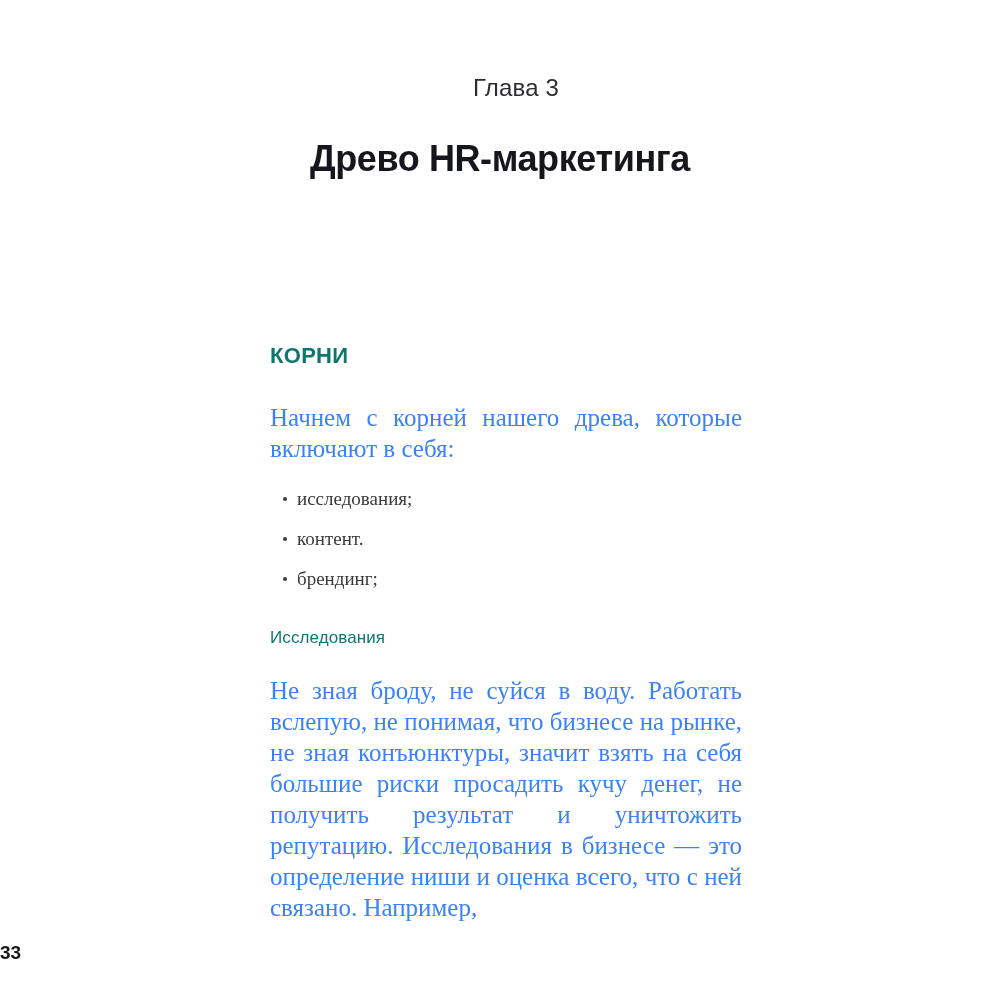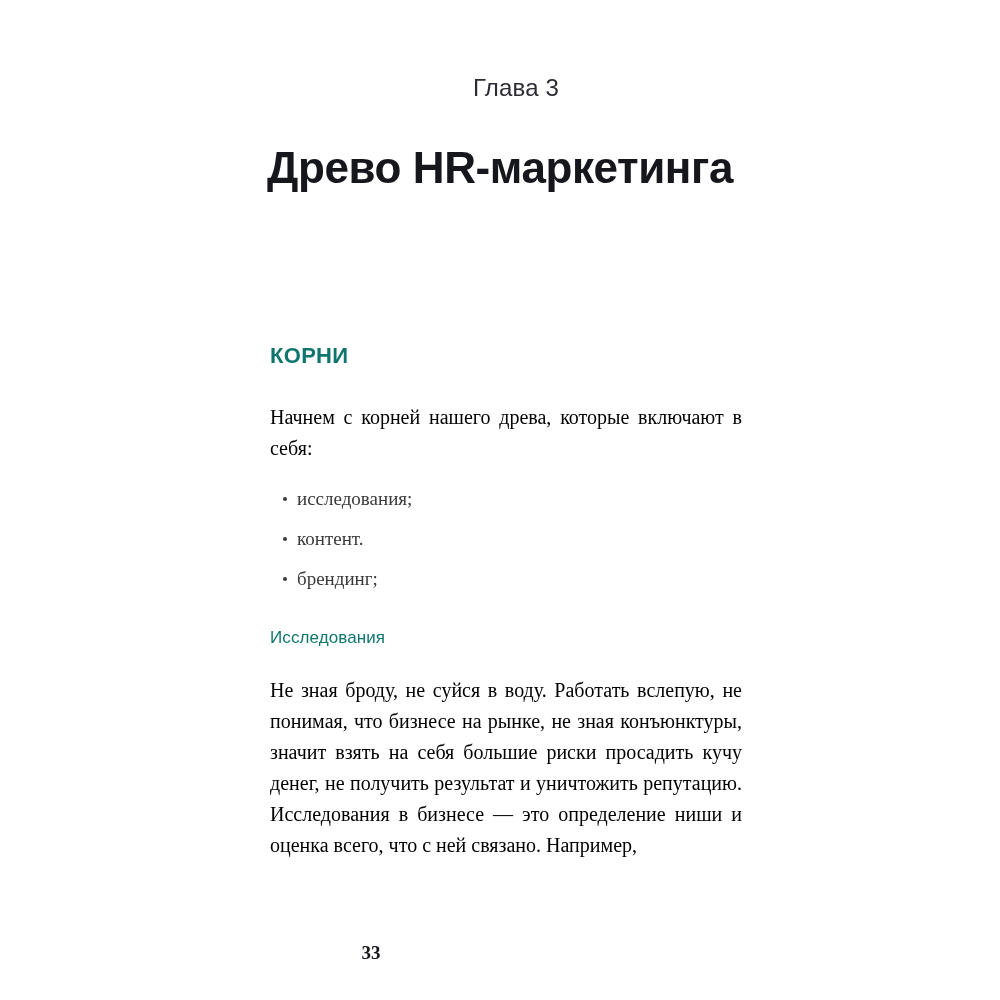--- a/index.html
+++ b/index.html
@@ -37,21 +37,21 @@
   }
 
   
   .chapter-title {
     position: absolute;
     top: 114px;
     left: 0;
     width: 1000px;
     text-align: center;
     font-family: "Liberation Sans", sans-serif;
-    font-size: 44px;
+    font-size: 36px;
     font-weight: 700;
     letter-spacing: -0.4px;
     color: #16161d;
   }
 
   
   .content {
     position: absolute;
     left: 270px;
     top: 344px;
@@ -73,23 +73,23 @@
     font-size: 17px;
     font-weight: 400;
     letter-spacing: 0.1px;
     color: #0f766e;
     margin: 0 0 26px 0;
     line-height: 1.2;
   }
 
   .body-par {
     font-family: "Liberation Serif", serif;
-    font-size: 20px;
+    font-size: 25px;
     line-height: 31px;
-    color: #000000;
+    color: #3b82f6;
     text-align: justify;
     text-justify: inter-word;
     margin: 0;
     hyphens: manual;
   }
 
   .intro-par {
     margin-bottom: 24px;
   }
 
@@ -120,22 +120,22 @@
     background: #3a3a3c;
     border-radius: 50%;
   }
 
   
   .page-number {
     position: absolute;
     top: 942px;
     left: 0;
     width: 742px;
-    text-align: center;
-    font-family: Liberation Serif, serif;
+    text-align: left;
+    font-family: Liberation Sans, sans-serif;
     font-size: 19px;
     font-weight: 700;
     color: #16161d;
   }
 </style>
 </head>
 <body>
 
 <div class="page">
 

